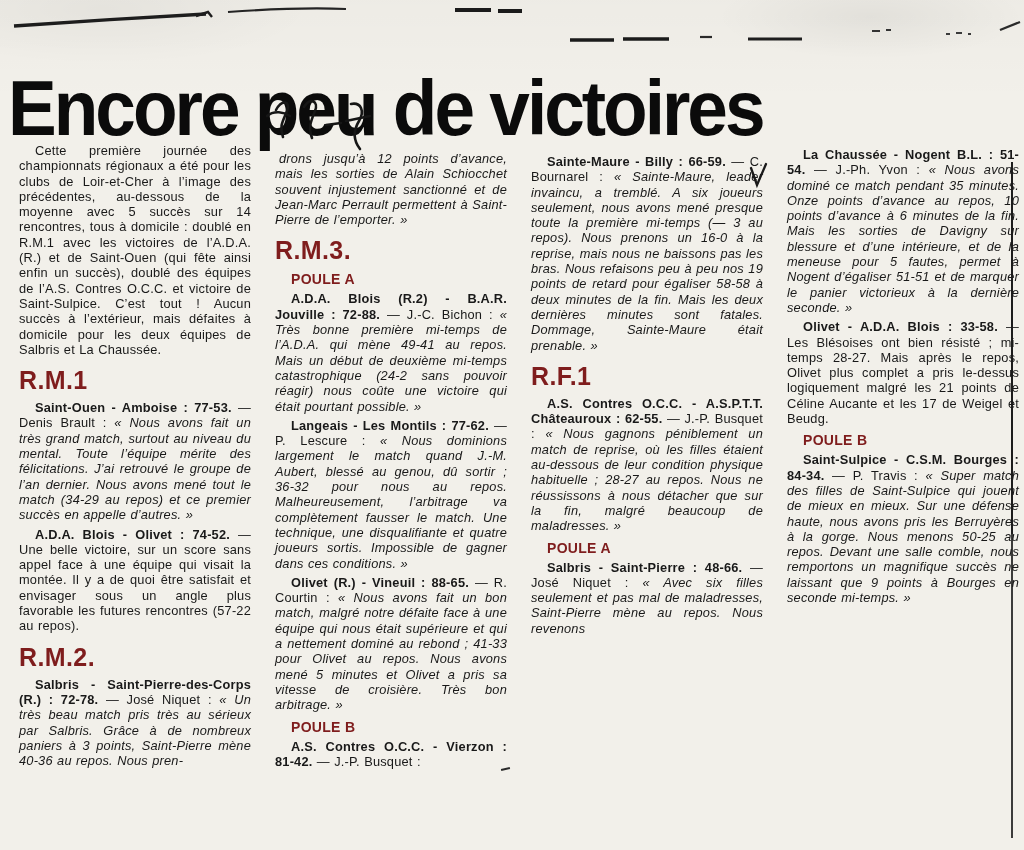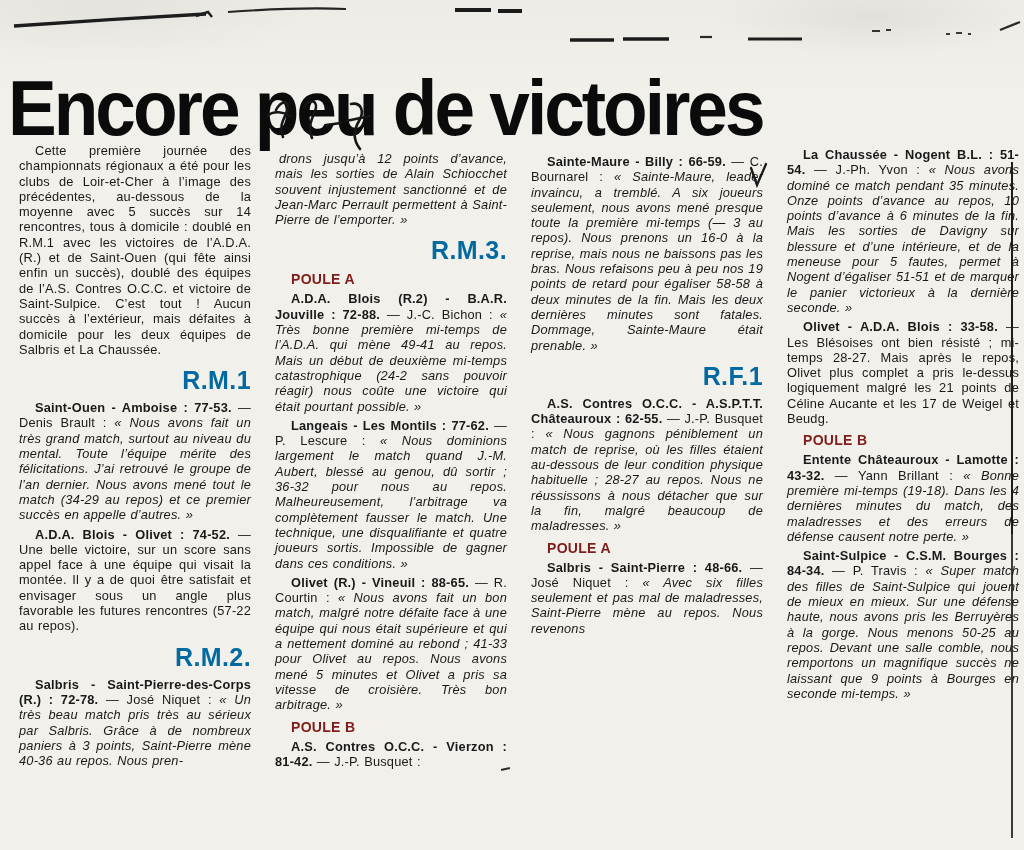--- a/index.html
+++ b/index.html
@@ -37,21 +37,21 @@
     font-size:12.8px;line-height:15.3px;
     text-align:justify;text-indent:16px;
     letter-spacing:.2px;word-spacing:.6px;
     color:#191919;
   }
   .body-para.cont{text-indent:4px;}
   .seg-b{font-weight:700;}
   .seg-i{font-style:italic;}
   .section-heading{
     font-size:25px;font-weight:700;letter-spacing:.4px;
-    margin:9px 0 5px;color:#0369a1;text-align:right;
+    margin:9px 0 5px;color:#7f1d1d;
   }
   .sub-heading{
     font-size:14px;font-weight:700;letter-spacing:.3px;
     margin:6px 0 4px;padding-left:16px;color:#7f1d1d;
   }
   .artifacts{position:absolute;top:0;left:0;}
   .handwriting{position:absolute;top:94px;left:264px;}
   .checkmark{position:absolute;top:161px;left:747px;}
   .margin-tick{position:absolute;top:768px;left:501px;width:9px;height:2px;background:#2a2a2a;transform:rotate(-12deg);}
   .col-rule{
@@ -120,18 +120,17 @@
         <p class="body-para"><span class="seg-b">Sainte-Maure - Billy : 66-59.</span><span class="seg-r"> — C. Bournarel : </span><span class="seg-i">« Sainte-Maure, leader invaincu, a tremblé. A six joueurs seulement, nous avons mené presque toute la première mi-temps (— 3 au repos). Nous prenons un 16-0 à la reprise, mais nous ne baissons pas les bras. Nous refaisons peu à peu nos 19 points de retard pour égaliser 58-58 à deux minutes de la fin. Mais les deux dernières minutes sont fatales. Dommage, Sainte-Maure était prenable. »</span></p>
         <h2 class="section-heading">R.F.1</h2>
         <p class="body-para"><span class="seg-b">A.S. Contres O.C.C. - A.S.P.T.T. Châteauroux : 62-55.</span><span class="seg-r"> — J.-P. Busquet : </span><span class="seg-i">« Nous gagnons péniblement un match de reprise, où les filles étaient au-dessous de leur condition physique habituelle ; 28-27 au repos. Nous ne réussissons à nous détacher que sur la fin, malgré beaucoup de maladresses. »</span></p>
         <h3 class="sub-heading">POULE A</h3>
         <p class="body-para"><span class="seg-b">Salbris - Saint-Pierre : 48-66.</span><span class="seg-r"> — José Niquet : </span><span class="seg-i">« Avec six filles seulement et pas mal de maladresses, Saint-Pierre mène au repos. Nous revenons</span></p>
       </div>
     <div class="col off3">
         <p class="body-para"><span class="seg-b">La Chaussée - Nogent B.L. : 51-54.</span><span class="seg-r"> — J.-Ph. Yvon : </span><span class="seg-i">« Nous avons dominé ce match pendant 35 minutes. Onze points d’avance au repos, 10 points d’avance à 6 minutes de la fin. Mais les sorties de Davigny sur blessure et d’une intérieure, et de la meneuse pour 5 fautes, permet à Nogent d’égaliser 51-51 et de marquer le panier victorieux à la dernière seconde. »</span></p>
         <p class="body-para"><span class="seg-b">Olivet - A.D.A. Blois : 33-58.</span><span class="seg-r"> — Les Blésoises ont bien résisté ; mi-temps 28-27. Mais après le repos, Olivet plus complet a pris le-dessus logiquement malgré les 21 points de Céline Aucante et les 17 de Weigel et Beudg.</span></p>
         <h3 class="sub-heading">POULE B</h3>
-        <p class="body-para"><span class="seg-b">Entente Châteauroux - Lamotte : 43-32.</span><span class="seg-r"> — Yann Brillant : </span><span class="seg-i">« Bonne première mi-temps (19-18). Dans les 4 dernières minutes du match, des maladresses et des erreurs de défense causent notre perte. »</span></p>
         <p class="body-para"><span class="seg-b">Saint-Sulpice - C.S.M. Bourges : 84-34.</span><span class="seg-r"> — P. Travis : </span><span class="seg-i">« Super match des filles de Saint-Sulpice qui jouent de mieux en mieux. Sur une défense haute, nous avons pris les Berruyères à la gorge. Nous menons 50-25 au repos. Devant une salle comble, nous remportons un magnifique succès ne laissant que 9 points à Bourges en seconde mi-temps. »</span></p>
       </div>
   </div>
 
 </div>
 
 </body></html>

